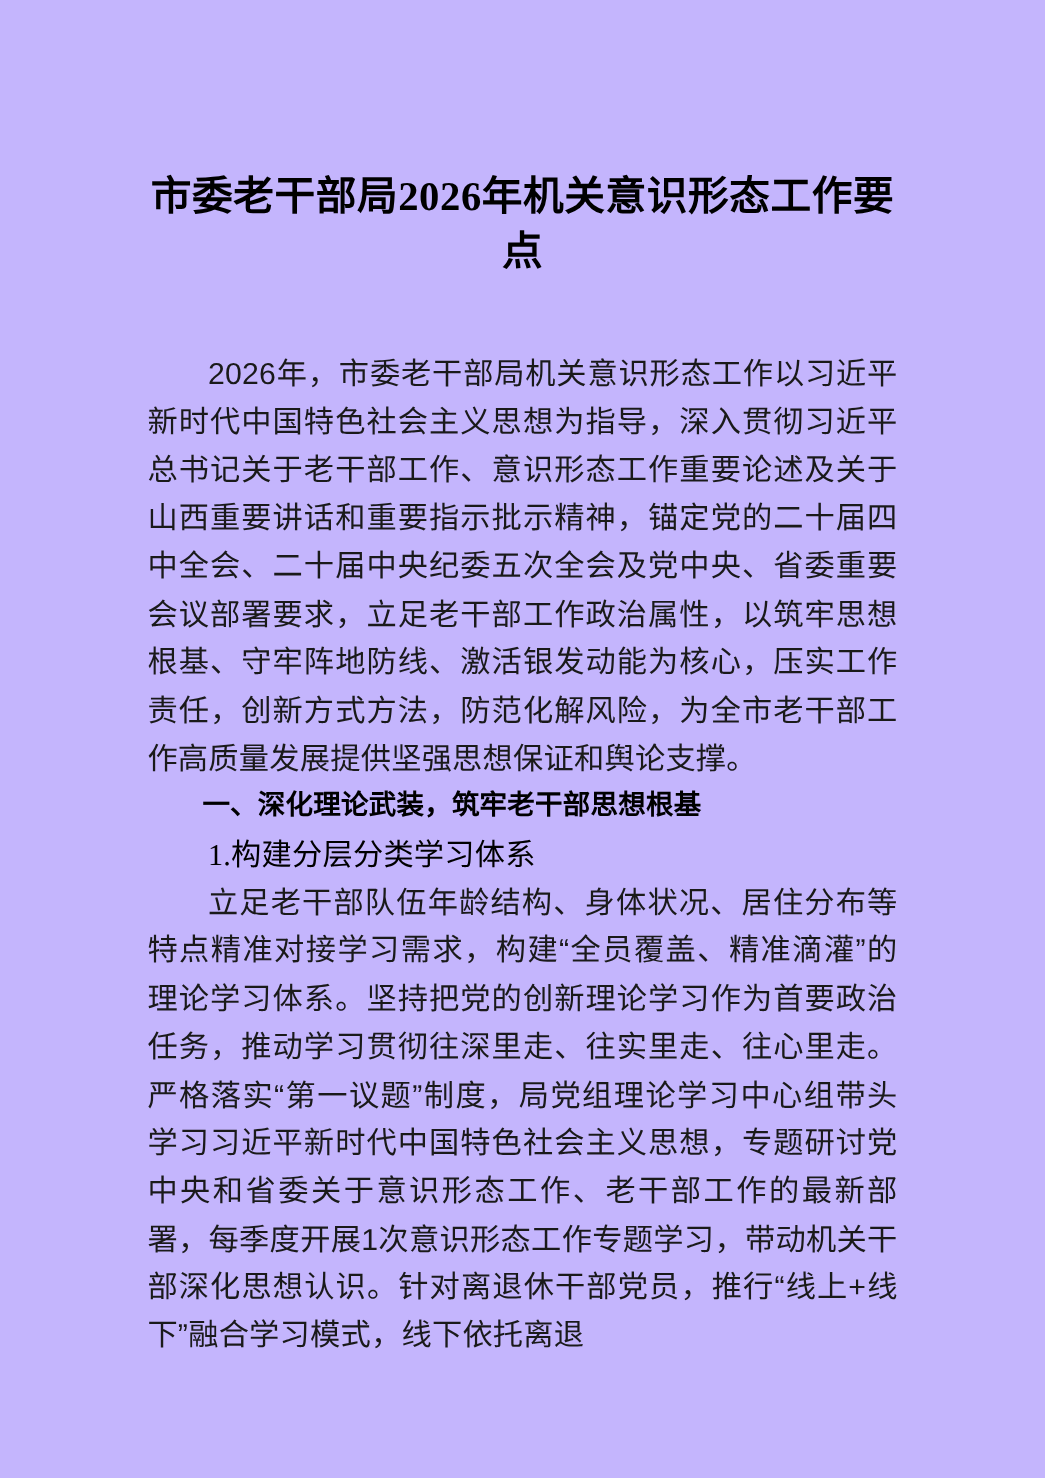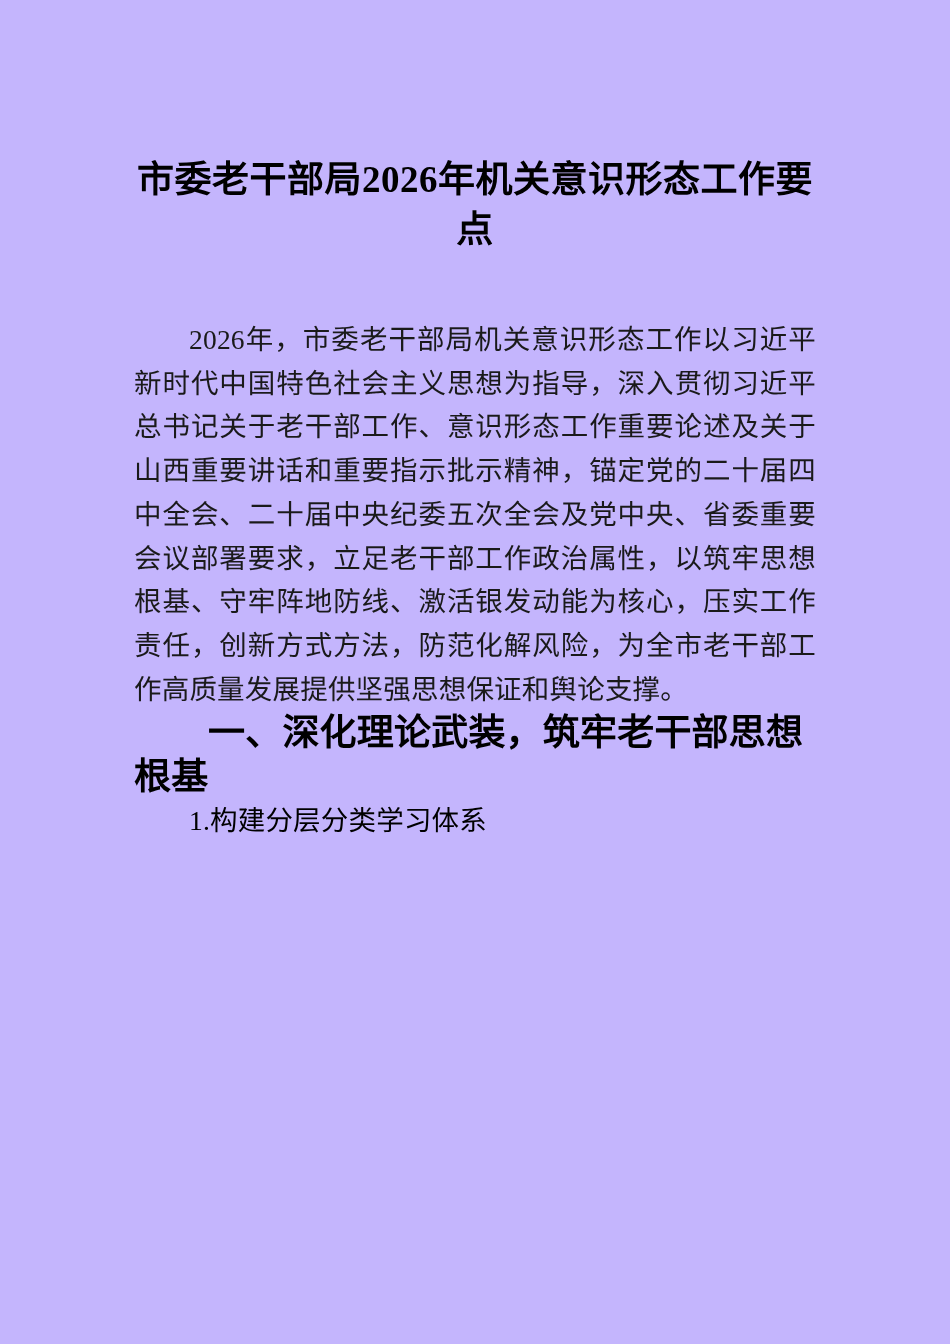--- a/index.html
+++ b/index.html
@@ -30,37 +30,37 @@
     font-weight: bold;
     font-size: 37px;
     line-height: 50px;
     letter-spacing: 0.5px;
     text-align: center;
     color: #000000;
     text-rendering: optimizeLegibility;
   }
   .para {
     margin: 0;
-    font-family: Liberation Serif, serif;
+    font-family: Liberation Sans, sans-serif;
     font-size: 27.5px;
     line-height: 43.7px;
     color: #1a1a1a;
     text-align: justify;
     text-justify: inter-ideograph;
     text-indent: 2em;
     letter-spacing: 0.2px;
   }
   .para-lead {
     margin-top: 63px;
   }
   .heading-1 {
     margin: 0;
     font-family: "Liberation Sans", "DejaVu Sans", sans-serif;
     font-weight: bold;
-    font-size: 37px;
+    font-size: 25px;
     line-height: 43.7px;
     color: #000000;
     text-indent: 2em;
     letter-spacing: 0.2px;
   }
   .heading-2 {
     margin: 0;
     font-family: "Liberation Serif", "DejaVu Serif", serif;
     font-weight: normal;
     font-size: 27.5px;
@@ -82,16 +82,17 @@
     <h1 class="doc-title">市委老干部局2026年机关意识形态工作要点</h1>
 
     <div class="body-block">
 
       <p class="para para-lead">2026年，市委老干部局机关意识形态工作以习近平新时代中国特色社会主义思想为指导，深入贯彻习近平总书记关于老干部工作、意识形态工作重要论述及关于山西重要讲话和重要指示批示精神，锚定党的二十届四中全会、二十届中央纪委五次全会及党中央、省委重要会议部署要求，立足老干部工作政治属性，以筑牢思想根基、守牢阵地防线、激活银发动能为核心，压实工作责任，创新方式方法，防范化解风险，为全市老干部工作高质量发展提供坚强思想保证和舆论支撑。</p>
 
       <p class="heading-1">一、深化理论武装，筑牢老干部思想根基</p>
 
       <p class="heading-2">1.构建分层分类学习体系</p>
 
+      <p class="para">立足老干部队伍年龄结构、身体状况、居住分布等特点精准对接学习需求，构建“全员覆盖、精准滴灌”的理论学习体系。坚持把党的创新理论学习作为首要政治任务，推动学习贯彻往深里走、往实里走、往心里走。严格落实“第一议题”制度，局党组理论学习中心组带头学习习近平新时代中国特色社会主义思想，专题研讨党中央和省委关于意识形态工作、老干部工作的最新部署，每季度开展1次意识形态工作专题学习，带动机关干部深化思想认识。针对离退休干部党员，推行“线上+线下”融合学习模式，线下依托离退</p>
 
     </div>
   </div>
 </div>
 
 </body></html>

